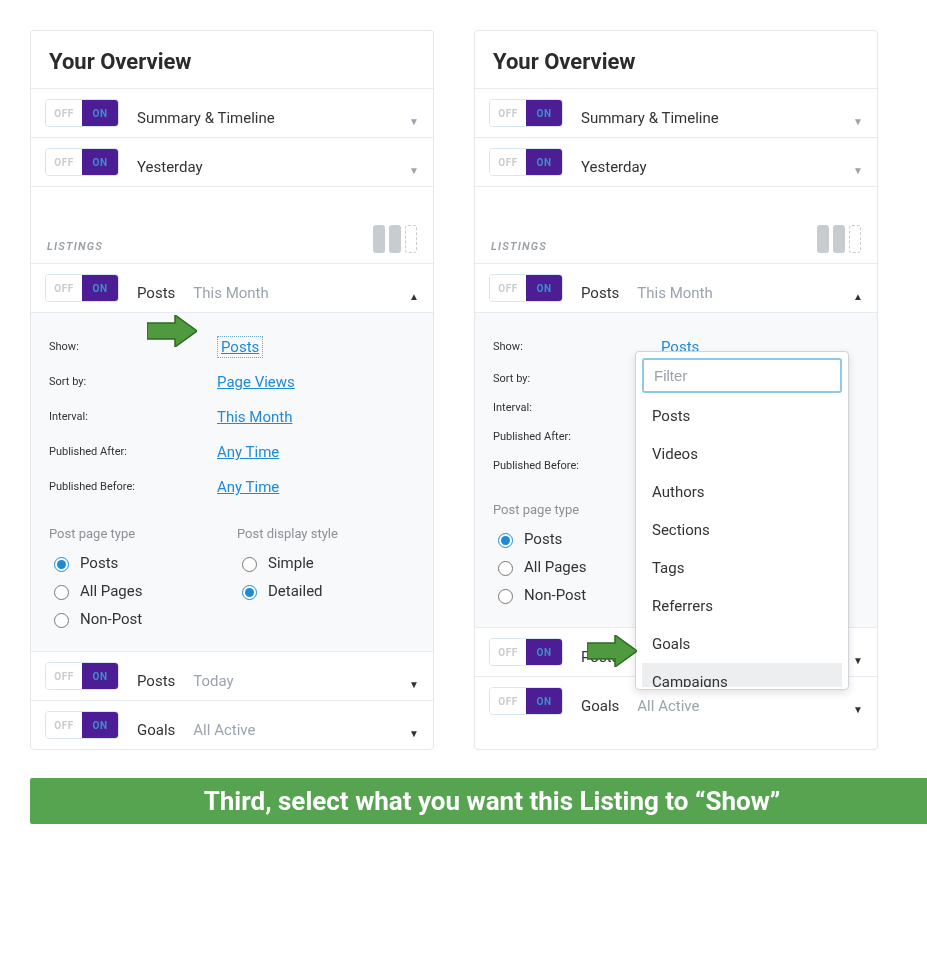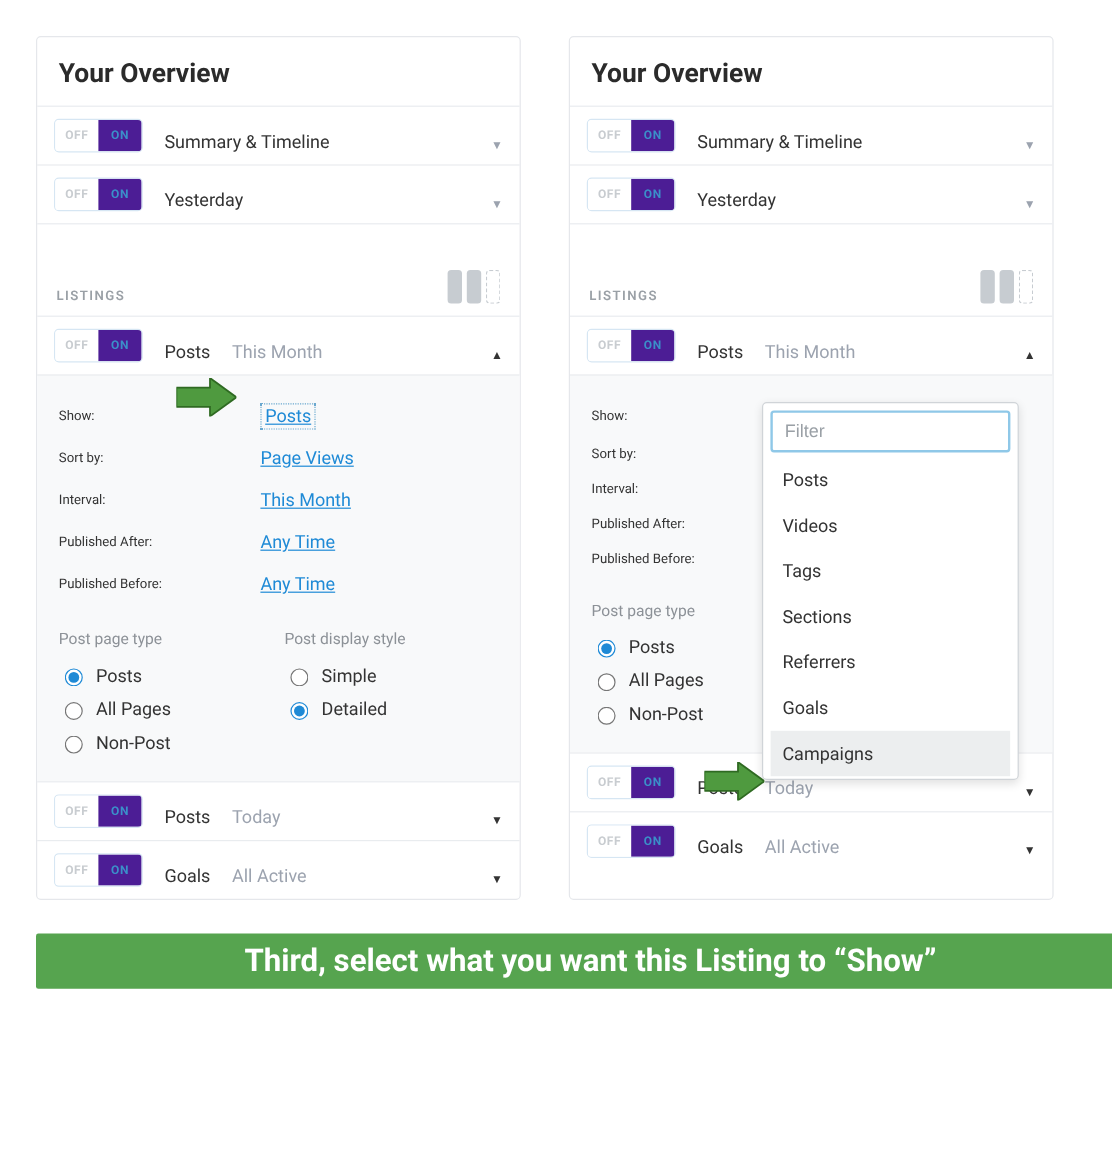--- a/index.html
+++ b/index.html
@@ -64,20 +64,21 @@
     margin-left: auto;
     color: #9ca3af;
     font-size: 10px;
   }
   .listings-header {
     display: flex;
     align-items: flex-end;
     justify-content: space-between;
     padding: 38px 16px 10px 16px;
     border-top: 1px solid #e9ecef;
+    font-style: italic;
   }
   .listings-label {
     font-size: 11px;
     font-weight: 600;
     letter-spacing: 1.2px;
     color: #9aa0a6;
   }
   .layout-icons { display: flex; gap: 4px; align-items: flex-end; }
   .layout-col {
     width: 12px; height: 28px; border-radius: 3px;
@@ -130,21 +131,21 @@
     font-size: 15px;
     color: #333;
   }
   .radio-row input[type=radio] {
     accent-color: #1f8ad6;
     width: 15px; height: 15px;
   }
   
   .dropdown {
     position: absolute;
-    top: 22px;
+    top: 38px;
     left: 160px;
     width: 214px;
     background: #fff;
     border: 1px solid #d0d4d8;
     border-radius: 4px;
     box-shadow: 0 3px 8px rgba(0,0,0,0.12);
     z-index: 5;
     padding: 6px 6px 2px 6px;
   }
   .dropdown input {
@@ -372,22 +373,23 @@
       </div>
       <div class="opt-row">
         <div class="opt-label">Published Before:</div>
       </div>
 
       <div class="dropdown">
         <input type="text" placeholder="Filter" style="">
         <div class="dropdown-list">
           <div class="dropdown-item">Posts</div>
           <div class="dropdown-item">Videos</div>
+          <div class="dropdown-item">Authors</div>
+          <div class="dropdown-item">Sections</div>
           <div class="dropdown-item">Tags</div>
-          <div class="dropdown-item">Sections</div>
           <div class="dropdown-item">Referrers</div>
           <div class="dropdown-item">Goals</div>
           <div class="dropdown-item highlight">Campaigns</div>
         </div>
       </div>
 
       <div class="sub-cols" style="position:relative;">
         <div class="sub-col">
           <div class="sub-col-title">Post page type</div>
           <label class="radio-row">

